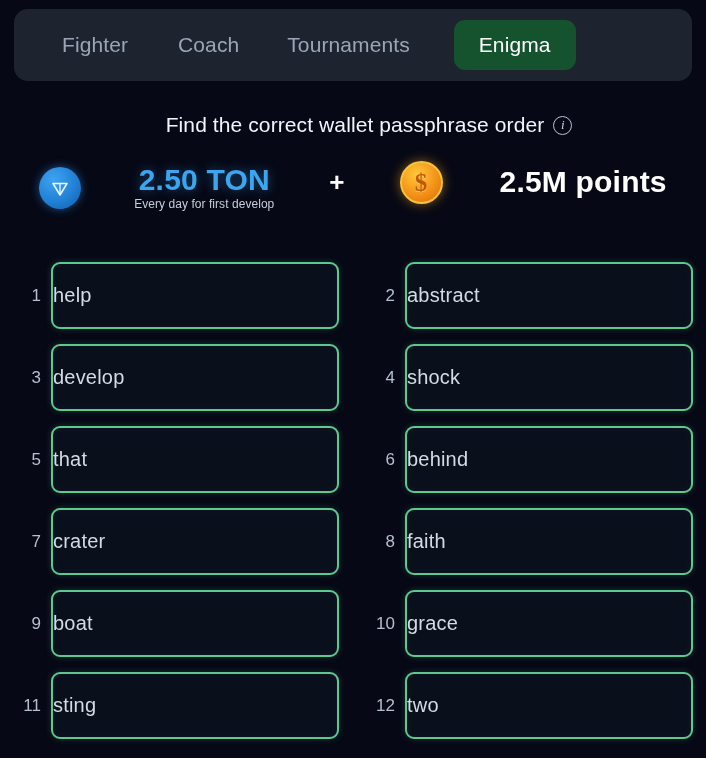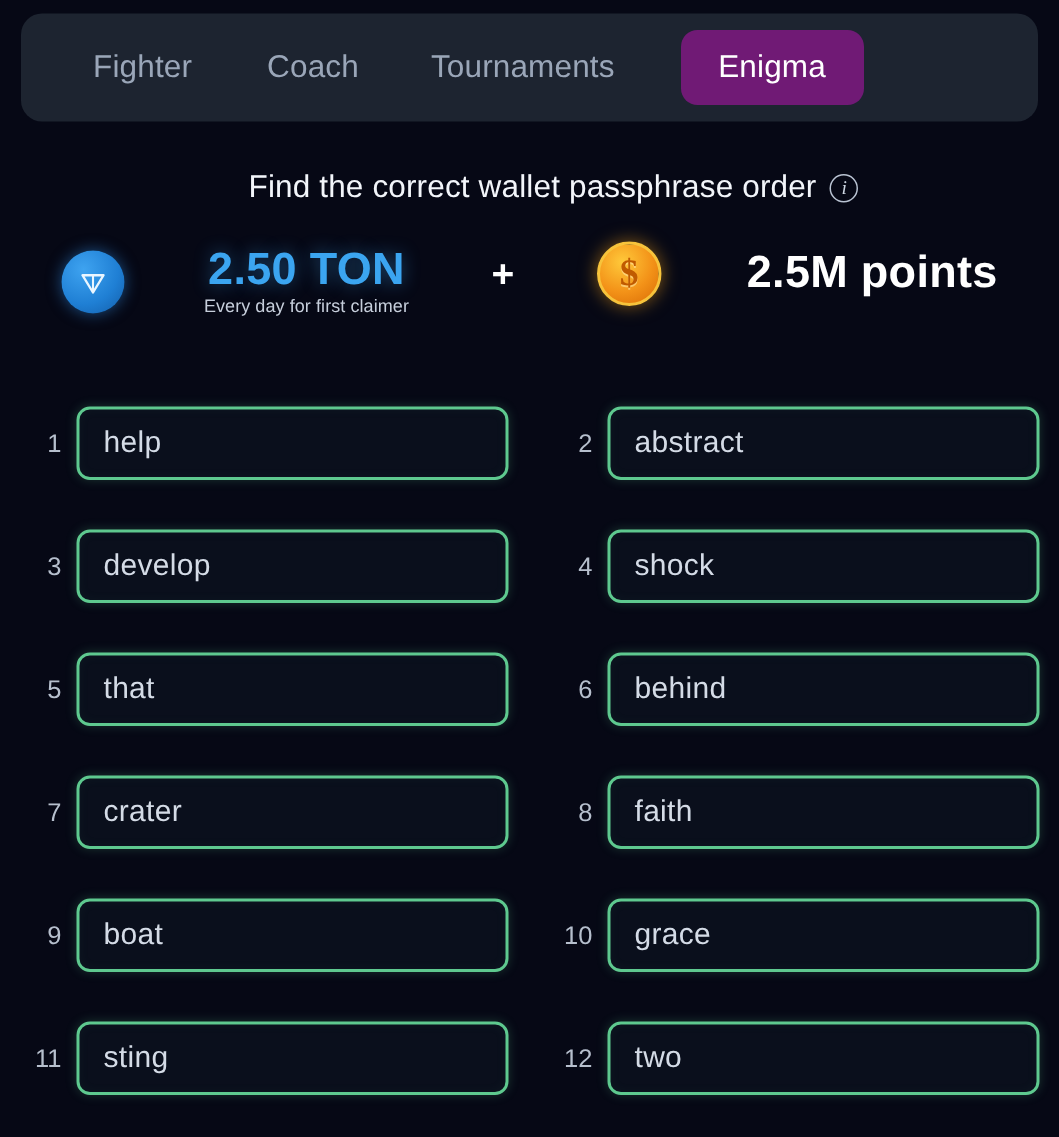--- a/index.html
+++ b/index.html
@@ -45,21 +45,21 @@
     white-space: nowrap;
     letter-spacing: 0.1px;
     cursor: pointer;
     user-select: none;
   }
   .nav-item.nav-fighter { margin-left: 16px; }
   .nav-item.nav-coach { margin-left: 22px; }
   .nav-item.nav-tournaments { margin-left: 20px; }
   .nav-item.active {
     color: #ffffff;
-    background: #701a75;
+    background: #14532d;
     border-radius: 11px;
     padding: 13px 25px;
     margin-left: 30px;
     font-size: 21px;
   }
 
   
   .title-row {
     position: absolute;
     left: 16px;
@@ -200,28 +200,27 @@
     width: 28px;
     text-align: right;
     margin-right: 10px;
     font-size: 17px;
     color: #b6bfcd;
     flex: none;
     user-select: none;
   }
   .word-card {
     flex: 1;
-    height: 49px;
+    height: 67px;
     box-sizing: border-box;
     border: 2px solid #5ec98f;
     border-radius: 9px;
     background: #0a0f1c;
     display: flex;
     align-items: center;
-    padding-left: 16px;
     font-size: 20px;
     color: #d4dbe6;
     cursor: pointer;
     box-shadow: 0 0 7px rgba(94,201,143,0.22), inset 0 0 8px rgba(94,201,143,0.05);
     letter-spacing: 0.2px;
   }
 </style>
 </head>
 <body>
 
@@ -243,21 +242,21 @@
 
     <div class="ton-icon">
       <svg width="24" height="24" viewBox="0 0 24 24" aria-hidden="true">
         <path d="M5 7.5 H19 L12 19 Z" fill="none" stroke="#eaf6ff" stroke-width="1.6" stroke-linejoin="round"></path>
         <path d="M12 7.8 V18.4" stroke="#eaf6ff" stroke-width="1.4"></path>
       </svg>
     </div>
 
     <div class="ton-block">
       <div class="ton-amount">2.50 TON</div>
-      <div class="ton-sub">Every day for first claimer</div>
+      <div class="ton-sub">Every day for first develop</div>
     </div>
 
     <div class="plus-sign">+</div>
 
     <div class="coin-icon">
       <span class="coin-dollar">$</span>
     </div>
 
     <div class="points-amount">2.5M points</div>
   </div>

